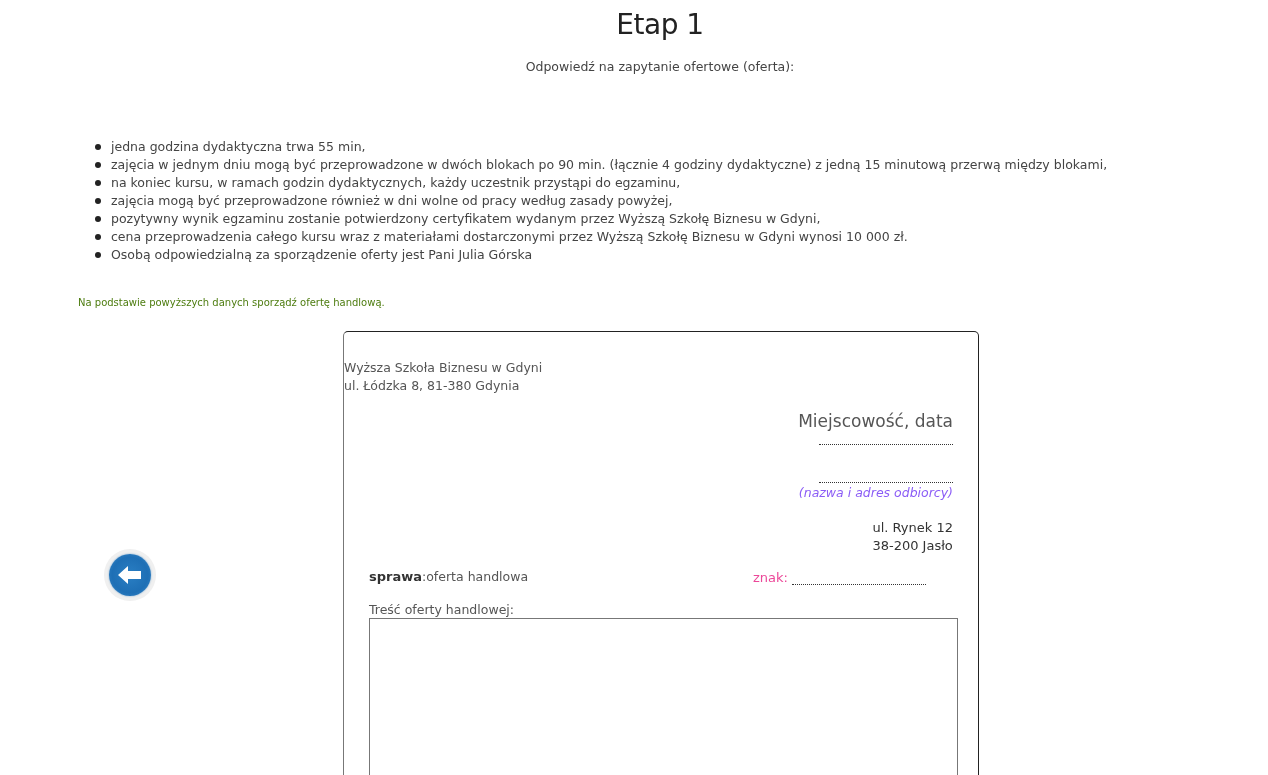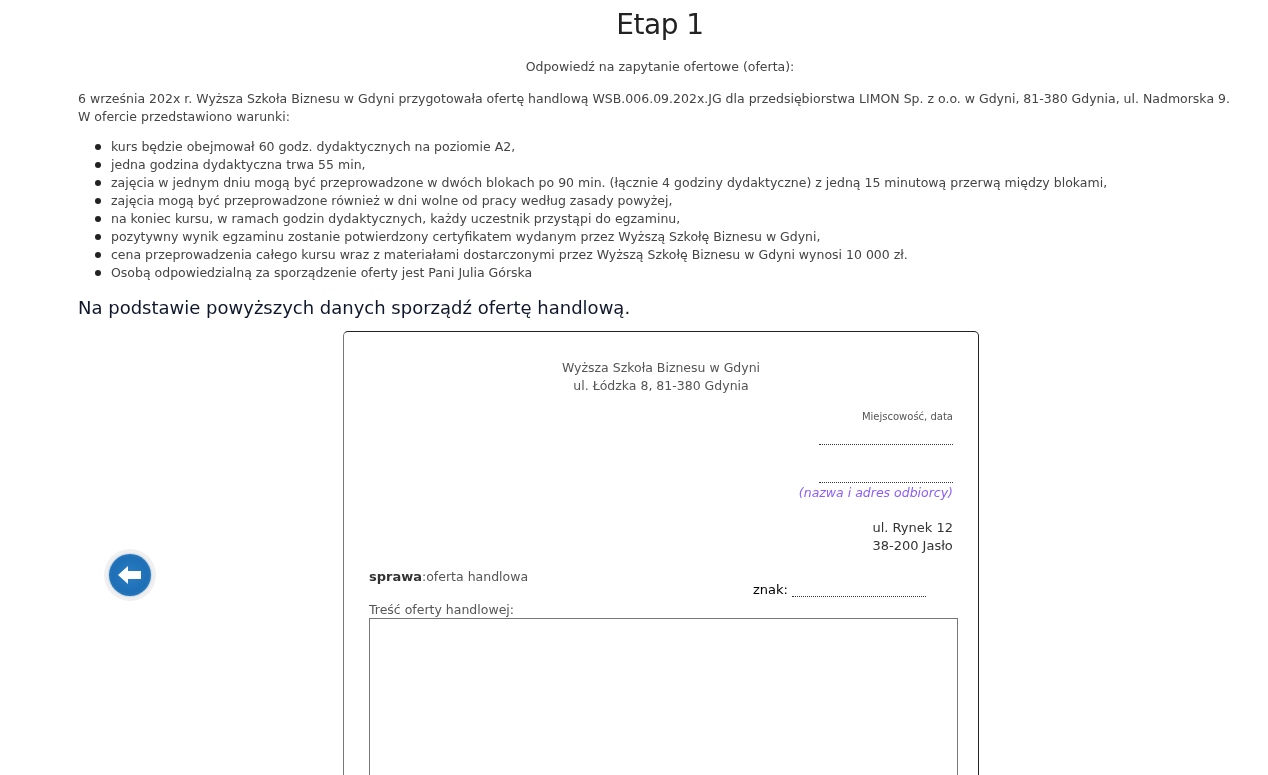--- a/index.html
+++ b/index.html
@@ -68,22 +68,22 @@
       top: 6px;
       width: 6px;
       height: 6px;
       border-radius: 50%;
       background: #222;
     }
     .instruction {
       position: absolute;
       top: 297px;
       left: 78px;
-      font-size: 18px;
-      color: #0f172a;
+      font-size: 10px;
+      color: #4d7c0f;
     }
     .back-btn {
       position: absolute;
       top: 549px;
       left: 104px;
       width: 52px;
       height: 52px;
       border-radius: 50%;
       background: #f0f0f0;
       display: flex;
@@ -109,30 +109,29 @@
       height: 460px;
       border: 1.5px solid #222;
       border-radius: 5px;
       border-left-color: #777;
     }
     .sender {
       position: absolute;
       top: 27px;
       left: 0;
       width: 100%;
-      text-align: center;
       font-size: 12.5px;
       line-height: 18px;
       color: #555;
     }
     .place-date-label {
       position: absolute;
       top: 79px;
       right: 25px;
-      font-size: 10px;
+      font-size: 17px;
       color: #555;
     }
     .place-date-line {
       position: absolute;
       top: 112px;
       right: 25px;
       width: 134px;
       border-bottom: 1px dotted #333;
     }
     .recipient-line {
@@ -168,24 +167,23 @@
     .subject .lbl {
       color: #333;
       font-size: 13px;
       font-weight: bold;
     }
     .sign {
       position: absolute;
       top: 237px;
       left: 409px;
       font-size: 13px;
-      color: #000000;
+      color: #ec4899;
       display: flex;
       align-items: flex-end;
-      margin-top: 12px;
     }
     .sign-line {
       display: inline-block;
       width: 134px;
       margin-left: 4px;
       border-bottom: 1px dotted #333;
       height: 16px;
     }
     .content-label {
       position: absolute;
@@ -210,31 +208,26 @@
     }
   </style>
 </head>
 <body>
 
 <div class="page">
 
   <h1 class="title">Etap 1</h1>
   <div class="subtitle">Odpowiedź na zapytanie ofertowe (oferta):</div>
 
-  <div class="intro">
-    <div>6 września 202x r. Wyższa Szkoła Biznesu w Gdyni przygotowała ofertę handlową WSB.006.09.202x.JG dla przedsiębiorstwa LIMON Sp. z o.o. w Gdyni, 81-380 Gdynia, ul. Nadmorska 9.</div>
-    <div>W ofercie przedstawiono warunki:</div>
-  </div>
 
   <ul class="conditions">
-    <li>kurs będzie obejmował 60 godz. dydaktycznych na poziomie A2,</li>
     <li>jedna godzina dydaktyczna trwa 55 min,</li>
     <li>zajęcia w jednym dniu mogą być przeprowadzone w dwóch blokach po 90 min. (łącznie 4 godziny dydaktyczne) z jedną 15 minutową przerwą między blokami,</li>
+    <li>na koniec kursu, w ramach godzin dydaktycznych, każdy uczestnik przystąpi do egzaminu,</li>
     <li>zajęcia mogą być przeprowadzone również w dni wolne od pracy według zasady powyżej,</li>
-    <li>na koniec kursu, w ramach godzin dydaktycznych, każdy uczestnik przystąpi do egzaminu,</li>
     <li>pozytywny wynik egzaminu zostanie potwierdzony certyfikatem wydanym przez Wyższą Szkołę Biznesu w Gdyni,</li>
     <li>cena przeprowadzenia całego kursu wraz z materiałami dostarczonymi przez Wyższą Szkołę Biznesu w Gdyni wynosi 10 000 zł.</li>
     <li>Osobą odpowiedzialną za sporządzenie oferty jest Pani Julia Górska</li>
   </ul>
 
   <div class="instruction">Na podstawie powyższych danych sporządź ofertę handlową.</div>
 
   <div class="back-btn">
     <div class="back-btn-inner">
       <svg width="26" height="20" viewBox="0 0 26 20">

